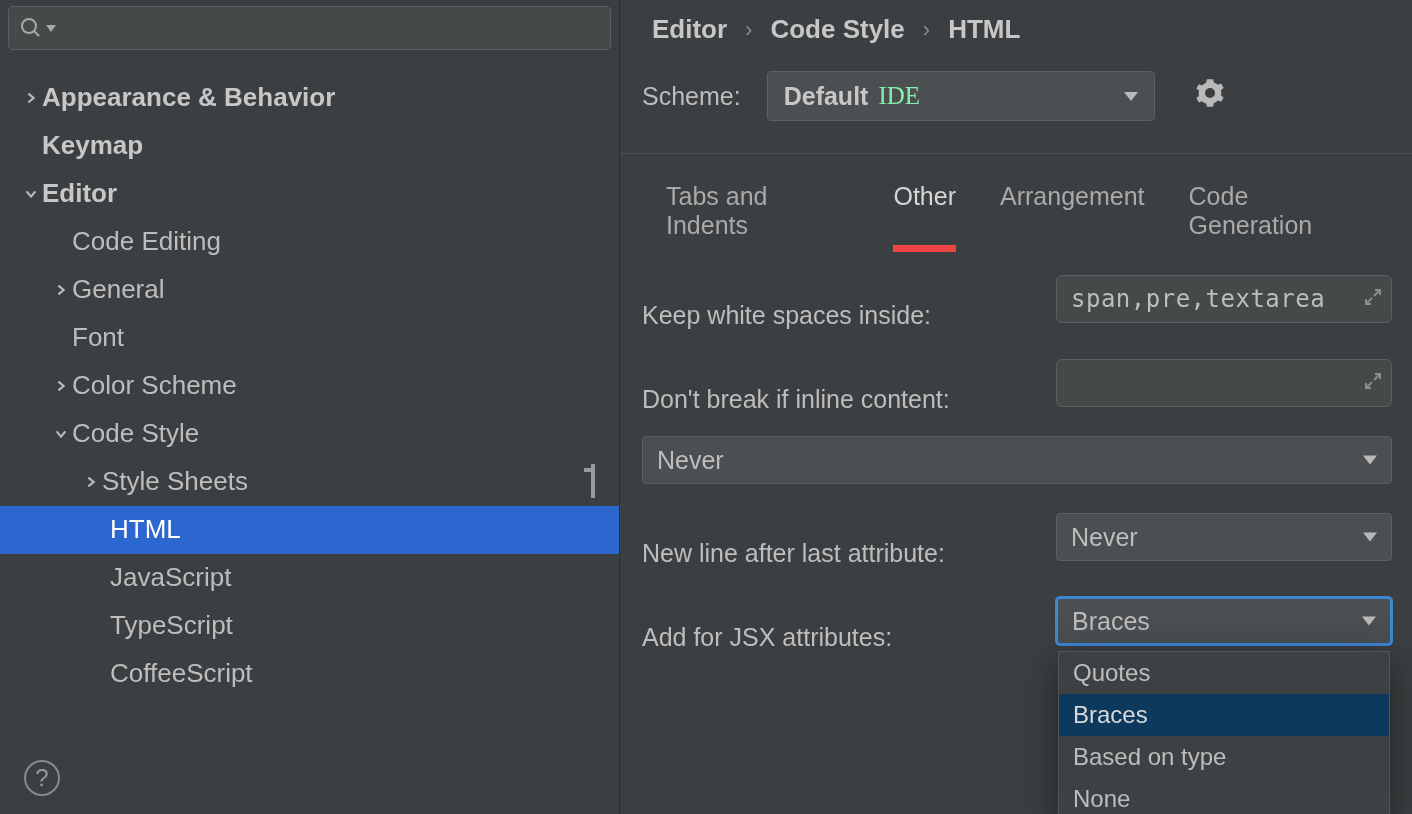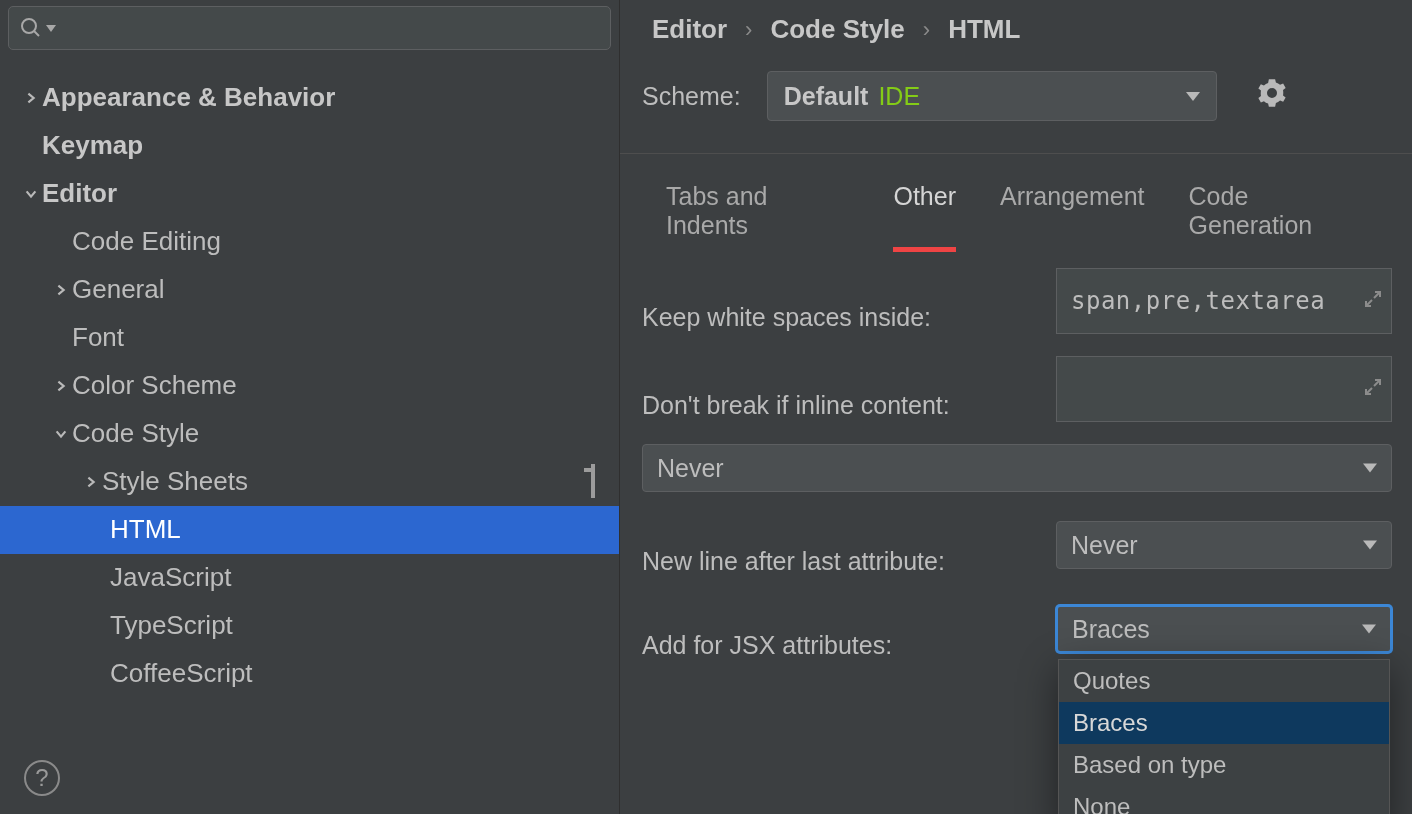--- a/index.html
+++ b/index.html
@@ -152,31 +152,31 @@
   .scheme-row {
     padding: 26px 20px 0 22px;
     display: flex;
     align-items: center;
     gap: 26px;
     font-size: 25px;
     color: #bdbdbd;
   }
   .scheme-dd {
     height: 50px;
-    width: 450px;
+    width: 388px;
     border: 1px solid #5d5f61;
     border-radius: 4px;
     background: #4b4f51;
     display: flex;
     align-items: center;
     padding: 0 16px;
     gap: 10px;
   }
   .scheme-dd .sch-name { font-weight: 700; color: #c7c7c7; }
-  .scheme-dd .sch-scope { color: #84cc16; }
+  .scheme-dd .sch-scope { color: #86efac; font-family: Liberation Serif, serif; }
   .scheme-dd .dd-caret { margin-left: auto; }
   .dd-caret {
     width: 0; height: 0;
     border-left: 7px solid transparent;
     border-right: 7px solid transparent;
     border-top: 9px solid #b9b9b9;
   }
   .gear {
     margin-left: 14px;
   }
@@ -189,21 +189,21 @@
     padding: 28px 40px 0 46px;
     font-size: 25px;
     color: #a9a9a9;
   }
   .tab {
     padding-bottom: 12px;
     cursor: pointer;
   }
   .tab.active {
     color: #d5d5d5;
-    border-bottom: 5px solid #ef4444;
+    border-bottom: 7px solid #ef4444;
   }
   
   .form {
     padding: 16px 20px 0 22px;
     display: flex;
     flex-direction: column;
     gap: 22px;
     font-size: 25px;
   }
   .frow {
@@ -211,23 +211,23 @@
     align-items: center;
     gap: 16px;
   }
   .frow .flabel {
     width: 398px;
     color: #bdbdbd;
     margin-top: 33px;
   }
   .field {
     flex: 1;
-    height: 66px;
+    height: 48px;
     border: 1px solid #5d5f61;
-    border-radius: 0;
+    border-radius: 6px;
     background: #44494a;
     display: flex;
     align-items: center;
     padding: 0 14px;
     color: #bdbdbd;
     font-family: "Menlo", "Consolas", monospace;
     font-size: 24px;
     letter-spacing: 0.5px;
     position: relative;
     overflow: hidden;

